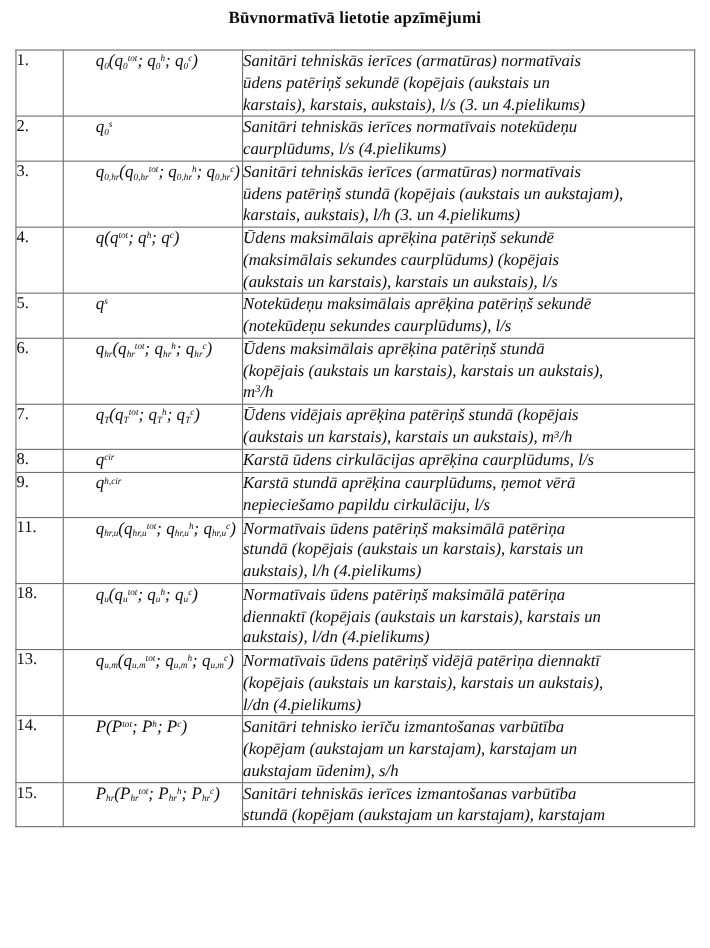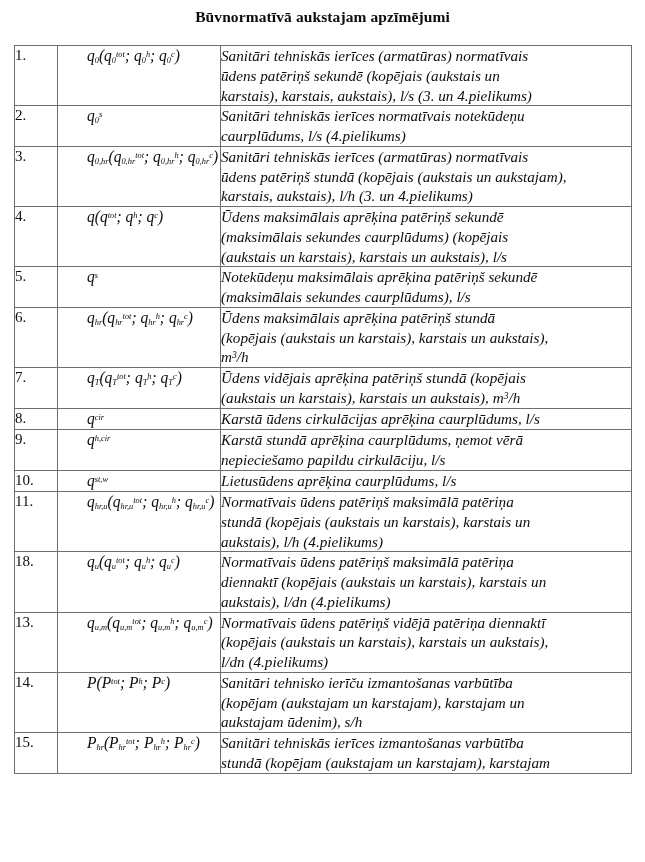--- a/index.html
+++ b/index.html
@@ -83,21 +83,21 @@
   .sym sub { vertical-align: -0.28em; }
   .sym sup { vertical-align: 0.52em; }
   .desc-line { display: block; white-space: nowrap; font-style: italic; }
   .unit sup { font-size: 9.5px; vertical-align: 0.45em; line-height: 0; }
 </style>
 </head>
 <body>
 
 <div id="page">
 
-  <div id="doc-title">Būvnormatīvā aukstajam apzīmējumi</div>
+  <div id="doc-title">Būvnormatīvā lietotie apzīmējumi</div>
 
   <div id="table-wrap">
     <table class="notation">
       <tbody id="notation-body">
           <tr>
             <td class="c-num">1.</td>
             <td class="c-sym"><span class="sym">q<sub>0</sub>(q<sub>0</sub><sup>tot</sup>; q<sub>0</sub><sup>h</sup>; q<sub>0</sub><sup>c</sup>)</span></td>
             <td class="c-desc">
               <span class="desc-line unit">Sanitāri tehniskās ierīces (armatūras) normatīvais</span>
               <span class="desc-line unit">ūdens patēriņš sekundē (kopējais (aukstais un</span>
@@ -128,21 +128,21 @@
               <span class="desc-line unit">Ūdens maksimālais aprēķina patēriņš sekundē</span>
               <span class="desc-line unit">(maksimālais sekundes caurplūdums) (kopējais</span>
               <span class="desc-line unit">(aukstais un karstais), karstais un aukstais), l/s</span>
             </td>
           </tr>
           <tr>
             <td class="c-num">5.</td>
             <td class="c-sym"><span class="sym">q<sup>s</sup></span></td>
             <td class="c-desc">
               <span class="desc-line unit">Notekūdeņu maksimālais aprēķina patēriņš sekundē</span>
-              <span class="desc-line unit">(maksimālais sekundes caurplūdums), l/s</span>
+              <span class="desc-line unit">(notekūdeņu sekundes caurplūdums), l/s</span>
             </td>
           </tr>
           <tr>
             <td class="c-num">6.</td>
             <td class="c-sym"><span class="sym">q<sub>hr</sub>(q<sub>hr</sub><sup>tot</sup>; q<sub>hr</sub><sup>h</sup>; q<sub>hr</sub><sup>c</sup>)</span></td>
             <td class="c-desc">
               <span class="desc-line unit">Ūdens maksimālais aprēķina patēriņš stundā</span>
               <span class="desc-line unit">(kopējais (aukstais un karstais), karstais un aukstais),</span>
               <span class="desc-line unit">m<sup>3</sup>/h</span>
             </td>
@@ -164,27 +164,20 @@
           </tr>
           <tr>
             <td class="c-num">9.</td>
             <td class="c-sym"><span class="sym">q<sup>h,cir</sup></span></td>
             <td class="c-desc">
               <span class="desc-line unit">Karstā stundā aprēķina caurplūdums, ņemot vērā</span>
               <span class="desc-line unit">nepieciešamo papildu cirkulāciju, l/s</span>
             </td>
           </tr>
           <tr>
-            <td class="c-num">10.</td>
-            <td class="c-sym"><span class="sym">q<sup>st,w</sup></span></td>
-            <td class="c-desc">
-              <span class="desc-line unit">Lietusūdens aprēķina caurplūdums, l/s</span>
-            </td>
-          </tr>
-          <tr>
             <td class="c-num">11.</td>
             <td class="c-sym"><span class="sym">q<sub>hr,u</sub>(q<sub>hr,u</sub><sup>tot</sup>; q<sub>hr,u</sub><sup>h</sup>; q<sub>hr,u</sub><sup>c</sup>)</span></td>
             <td class="c-desc">
               <span class="desc-line unit">Normatīvais ūdens patēriņš maksimālā patēriņa</span>
               <span class="desc-line unit">stundā (kopējais (aukstais un karstais), karstais un</span>
               <span class="desc-line unit">aukstais), l/h (4.pielikums)</span>
             </td>
           </tr>
           <tr>
             <td class="c-num">18.</td>

